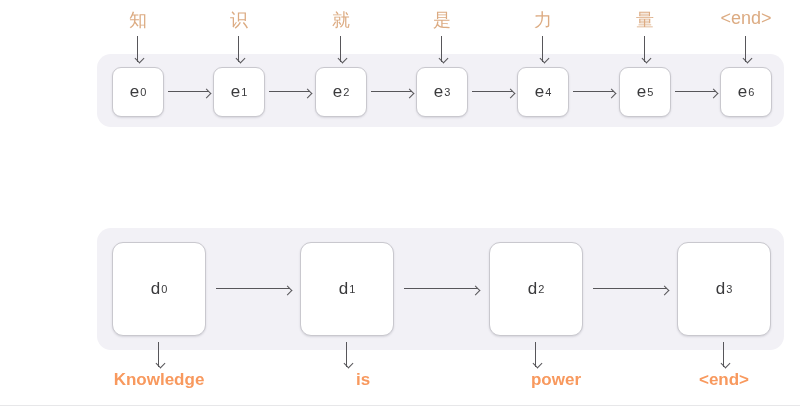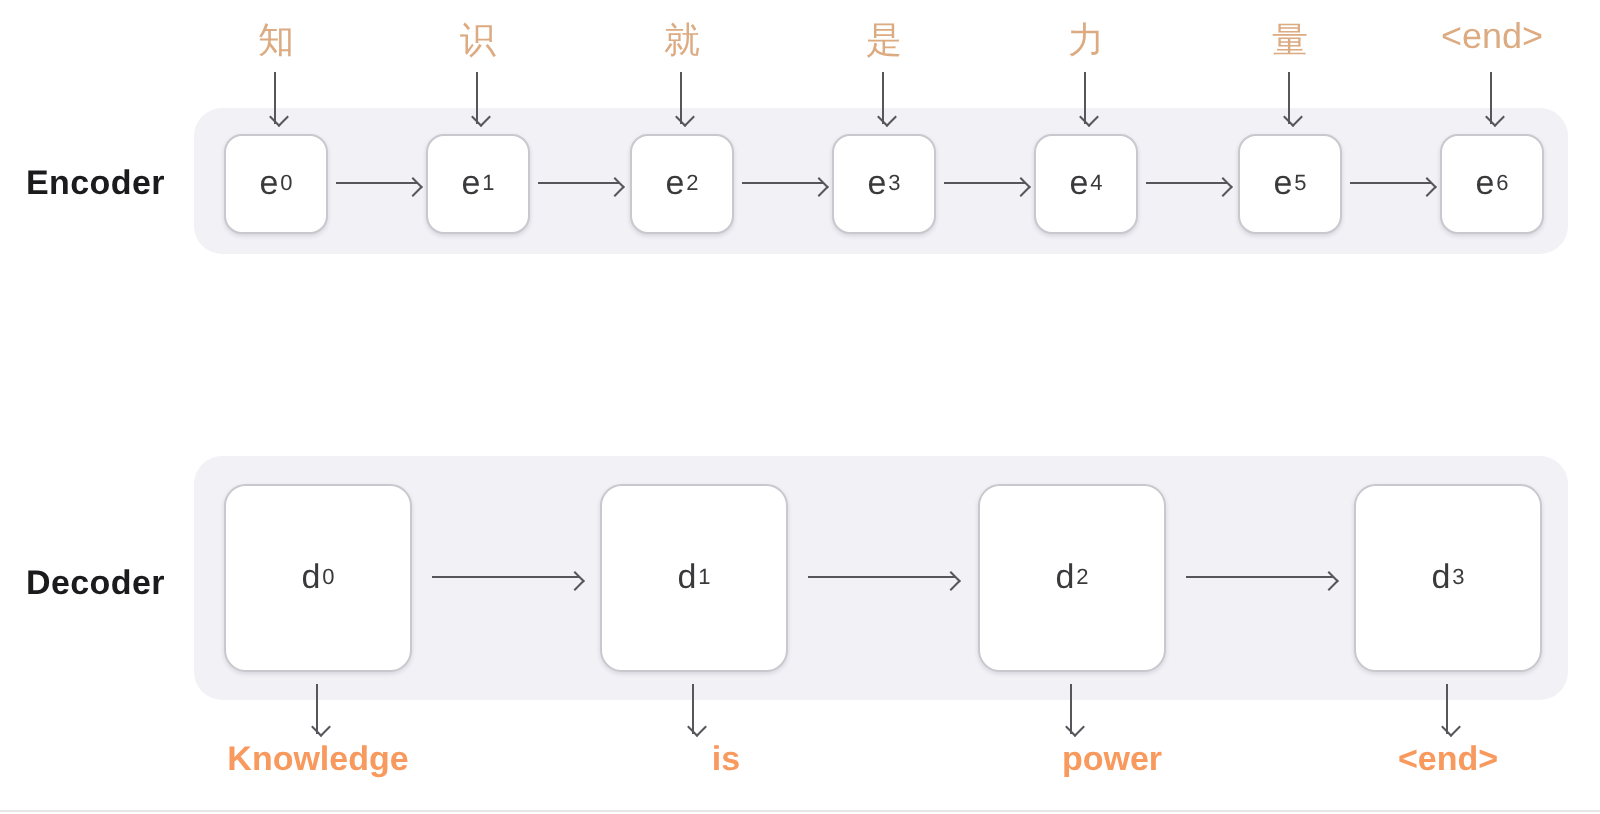--- a/index.html
+++ b/index.html
@@ -41,21 +41,20 @@
                     transform:rotate(-45deg); }
 
   .hairline { position:absolute; left:0; right:0; bottom:1px; height:1px;
               background:var(--hairline,#e7e7e9); }
 </style>
 </head>
 <body>
 
 <div class="canvas">
 
-  <div class="section-label" style="top:82px">Encoder</div>
 
   <div class="container enc-container"></div>
 
   <div class="token in-token" style="left:138px">知</div>
   <div class="token in-token" style="left:239px">识</div>
   <div class="token in-token" style="left:341px">就</div>
   <div class="token in-token" style="left:442px">是</div>
   <div class="token in-token" style="left:543px">力</div>
   <div class="token in-token" style="left:645px">量</div>
   <div class="token in-token" style="left:746px">&lt;end&gt;</div>
@@ -97,21 +96,20 @@
       <sub>6</sub>
     </div>
 
   <div class="h-arrow" style="left:168px;top:91px;width:41px"></div>
   <div class="h-arrow" style="left:269px;top:91px;width:41px"></div>
   <div class="h-arrow" style="left:371px;top:91px;width:41px"></div>
   <div class="h-arrow" style="left:472px;top:91px;width:41px"></div>
   <div class="h-arrow" style="left:573px;top:91px;width:41px"></div>
   <div class="h-arrow" style="left:675px;top:91px;width:41px"></div>
 
-  <div class="section-label" style="top:282px">Decoder</div>
 
   <div class="container dec-container"></div>
 
   <div class="cell dec-cell" style="left:112px">
       <span>d</span>
       <sub>0</sub>
     </div>
   <div class="cell dec-cell" style="left:300px">
       <span>d</span>
       <sub>1</sub>

